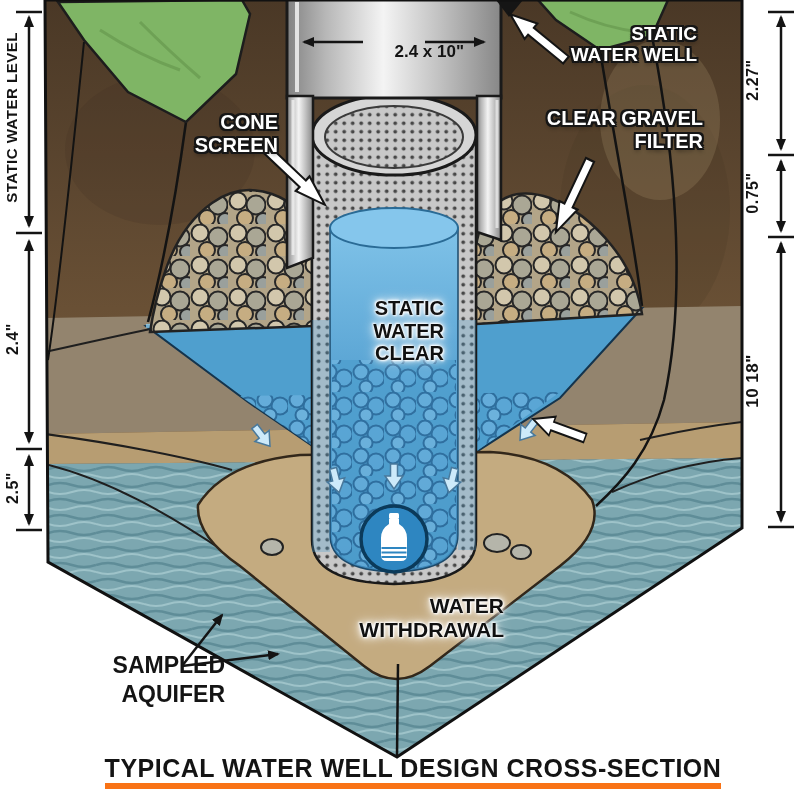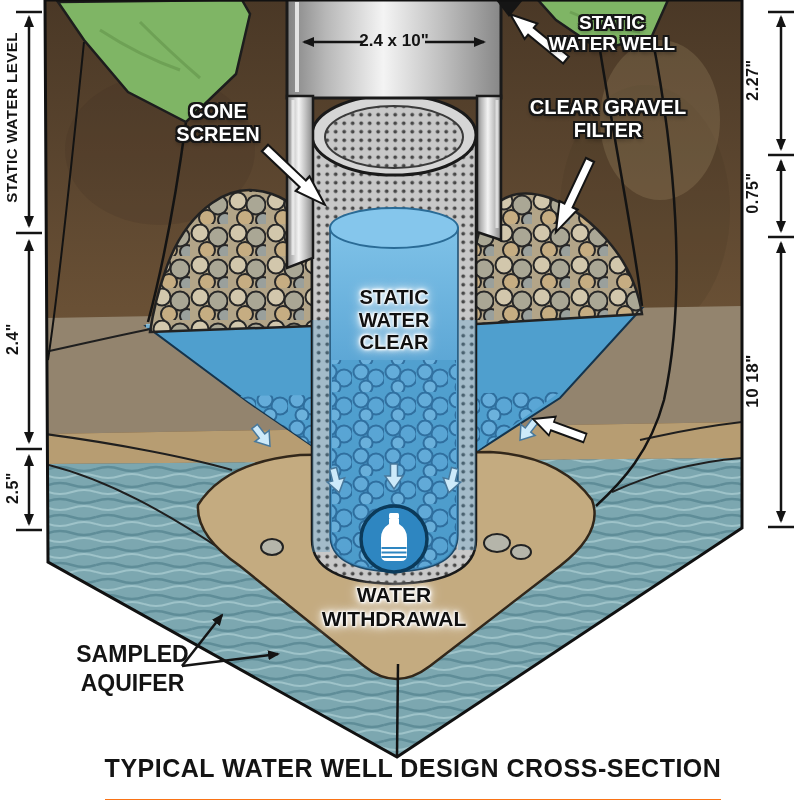--- a/index.html
+++ b/index.html
@@ -1,30 +1,30 @@
 <!DOCTYPE html>
 <html><head>
 <meta charset="utf-8">
 <style>
   html,body{margin:0;padding:0;background:#fff;}
   #stage{position:relative;width:800px;height:800px;background:#fff;overflow:hidden;
          font-family:"Liberation Sans",sans-serif;}
   #scene{position:absolute;left:0;top:0;}
-  .lbl{position:absolute;text-align:center;line-height:1.13;font-weight:bold;z-index:3;}
+  .lbl{position:absolute;text-align:right;line-height:1.13;font-weight:bold;z-index:3;margin-top:11px;}
   .white-out{color:#fff;
     text-shadow:-2px -2px 0 #161616,2px -2px 0 #161616,-2px 2px 0 #161616,2px 2px 0 #161616,
                 -2px 0 0 #161616,2px 0 0 #161616,0 -2px 0 #161616,0 2px 0 #161616,0 3px 4px rgba(0,0,0,.45);}
   .dark-glow{color:#101010;
     text-shadow:0 0 5px #fff,0 0 9px #fff,0 0 14px #fff,1px 1px 2px #fff,-1px -1px 2px #fff;}
   .plain-dark{color:#141414;}
   .dim-label{position:absolute;text-align:center;font-weight:bold;color:#141414;
     transform:rotate(-90deg);white-space:nowrap;z-index:3;letter-spacing:.5px;}
   #title-wrap{position:absolute;left:50px;top:754px;width:700px;text-align:center;z-index:3;}
   #title-text{display:inline-block;font-weight:bold;font-size:25px;color:#141414;
-    letter-spacing:.5px;border-bottom:1px solid #f97316;padding-bottom:16px;margin-left:26px;}
+    letter-spacing:.5px;border-bottom:6px solid #f97316;padding-bottom:0;margin-left:26px;}
 </style>
 </head>
 <body>
 
 <div id="stage">
 
 <svg id="scene" width="800" height="800" viewBox="0 0 800 800">
   <defs>
     <marker id="mArr" markerWidth="12" markerHeight="10" refX="10" refY="5" orient="auto-start-reverse" markerUnits="userSpaceOnUse">
       <path d="M0,0 L12,5 L0,10 Z" fill="#141414"></path>

